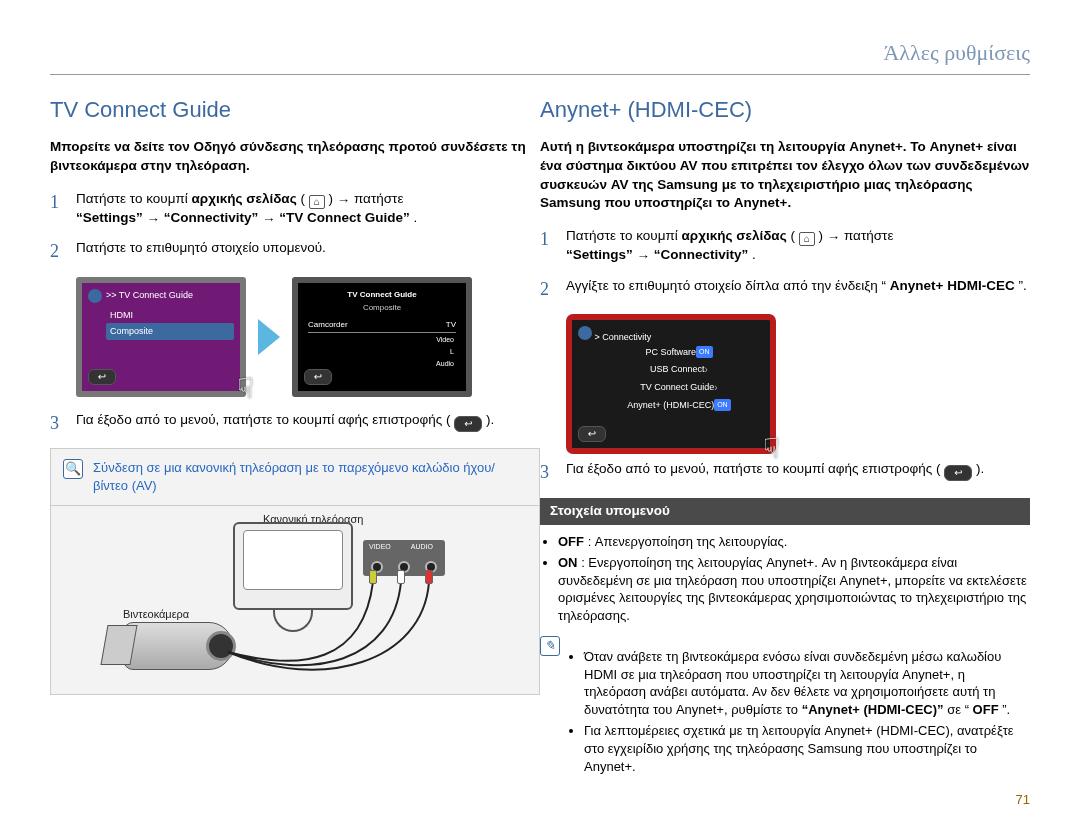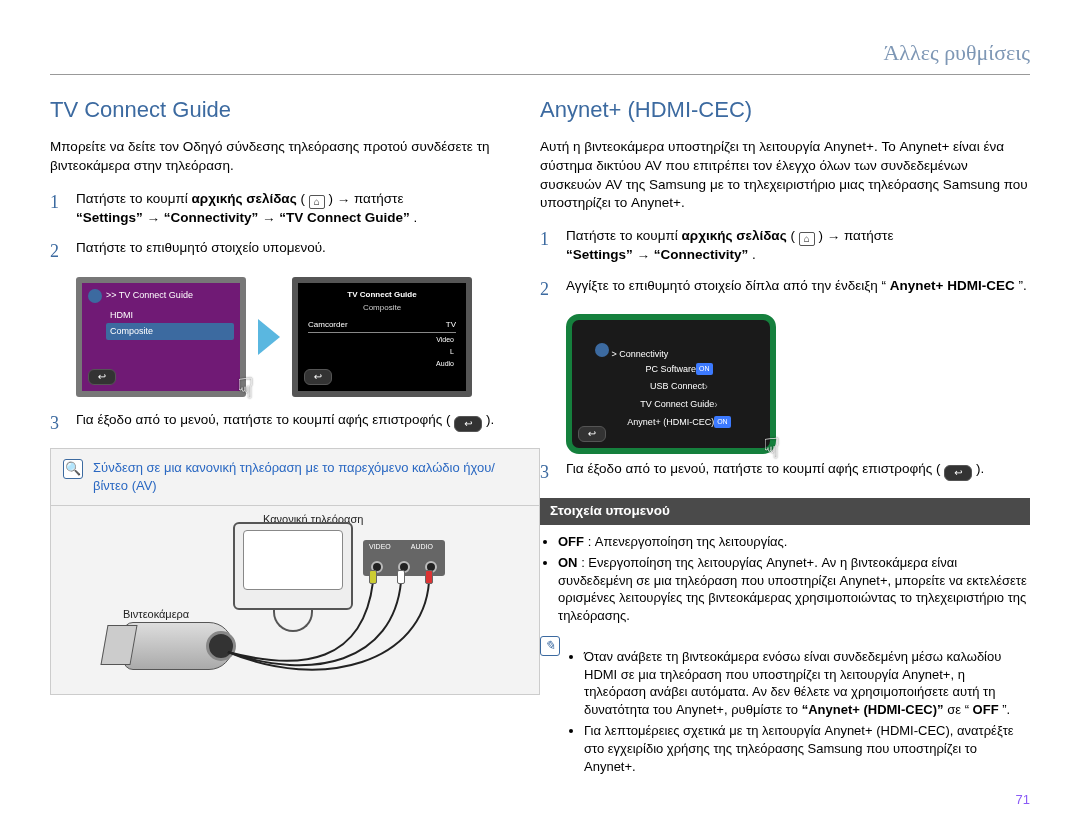--- a/index.html
+++ b/index.html
@@ -27,21 +27,21 @@
   .cols {
     display: flex;
   }
   .col { flex: 1; font-size: 13.5px; line-height: 1.4; }
   h2.section-title {
     color: #3c6aa0;
     font-size: 22px;
     font-weight: 400;
     margin-bottom: 12px;
   }
-  .intro { margin-bottom: 14px; }
+  .intro { margin-bottom: 14px; font-weight: bold; }
   .step { display: flex; gap: 10px; margin-bottom: 12px; align-items:flex-start; }
   .step-num { color: #3c6aa0; font-size: 18px; width: 16px; font-family: "Times New Roman", serif; }
   .step-body { flex:1; }
   .home-icon {
     display:inline-flex; align-items:center; justify-content:center;
     width:16px; height:14px; border:1px solid #555; border-radius:2px;
     background:#fff; vertical-align:-2px; font-size:10px;
   }
   .btn-rect {
     display:inline-flex; align-items:center; justify-content:center;
@@ -81,28 +81,28 @@
     padding:4px 10px; margin-top:8px;
   }
   .bullets { margin:8px 0 12px 18px; font-size:13px; }
   .bullets li { list-style:disc; margin-bottom:4px; line-height:1.35; }
   .note-box { display:flex; gap:10px; margin-top:8px; }
   .note-icon {
     width:20px; height:20px; border:1px solid #3c6aa0; border-radius:3px;
     color:#3c6aa0; font-size:13px; display:flex; align-items:center; justify-content:center;
     flex-shrink:0; font-style:italic; background:#fff;
   }
-  .pagenum { position:absolute; bottom:18px; right:50px; font-size:13px; color:#8b5cf6;}
+  .pagenum { position:absolute; bottom:18px; right:50px; font-size:13px; color:#a16207;}
   .tv-illustration {
     height:190px; background:#f3f3f3; border:1px solid #ccc; margin-top:-1px;
     padding:6px 12px 8px 12px;
   }
   .conn-screen {
-    width:210px; height:140px; background:#1a1a1a; border:6px solid #15803d; border-radius:13px;
-    color:#fff; font-size:9px; padding:23px; margin:6px 0 6px 26px; position:relative;
+    width:210px; height:140px; background:#1a1a1a; border:6px solid #b91c1c; border-radius:7px;
+    color:#fff; font-size:9px; padding:6px; margin:6px 0 6px 26px; position:relative;
   }
   .conn-row { display:flex; align-items:center; justify-content:center; padding:2px 4px; margin-left:16px; font-size:9px;}
   .on-badge { background:#3c7aff; color:#fff; font-size:7px; padding:1px 3px; border-radius:2px;}
   .chev { color:#aaa; font-size:10px; }
   b { font-weight:bold; }
   .diagram-wrap { position:relative; width:440px; height:170px; }
   .greek-label { font-size:11px; color:#222; position:absolute; }
   .tv-body {
     position:absolute; left:170px; top:10px; width:120px; height:88px;
     background:#eee; border:2px solid #555; border-radius:6px;

